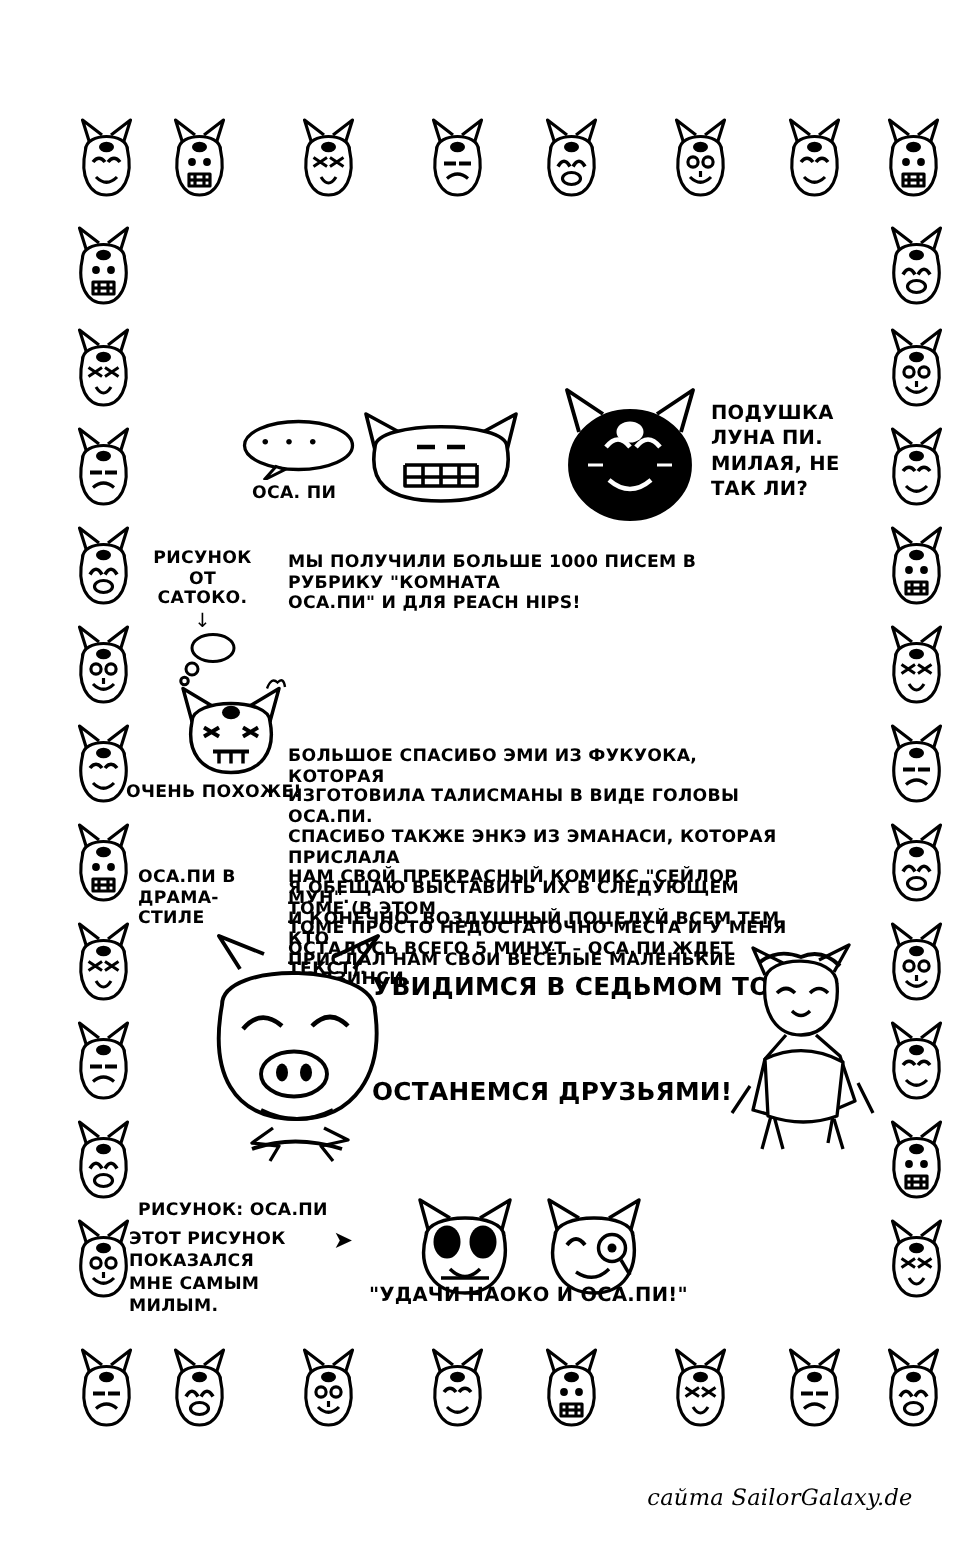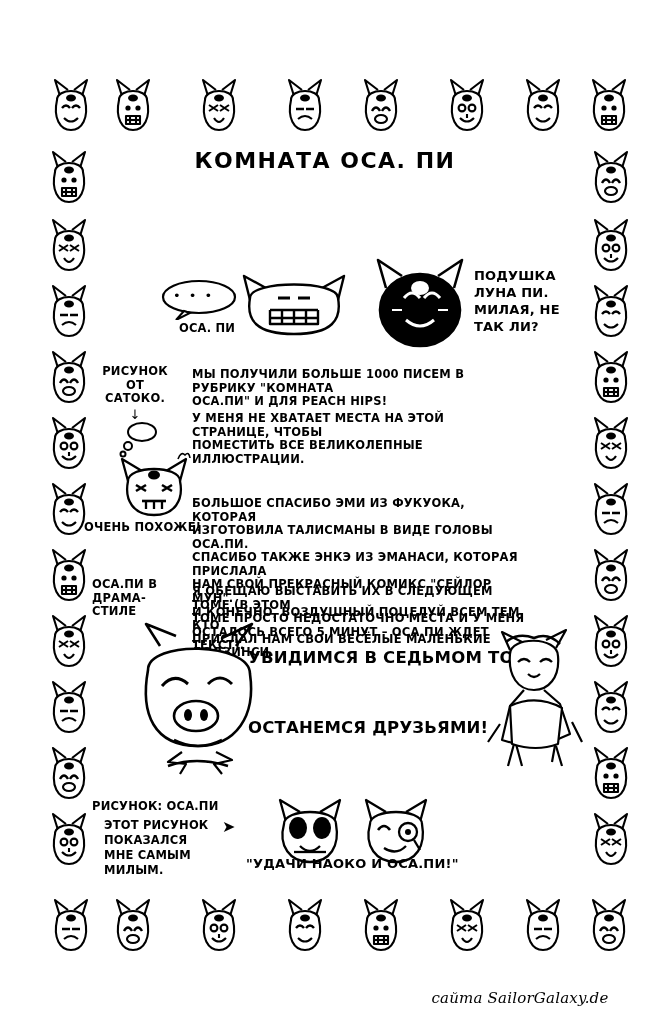--- a/index.html
+++ b/index.html
@@ -584,31 +584,30 @@
             <path d="M9 22 C9 10 37 10 37 22 C41 40 34 52 23 52 C12 52 5 40 9 22 Z" fill="#fff"></path>
             <ellipse cx="23" cy="20" rx="5" ry="3.5" fill="#000" stroke="none"></ellipse>
             <path d="M13 27 l9 6 M13 33 l9 -6" stroke-width="2"></path>
             <path d="M24 27 l9 6 M24 33 l9 -6" stroke-width="2"></path>
             <path d="M18 40 q5 8 10 0"></path>
           </g>
         </svg>
       </div>
     </div>
 
-  <div class="txt title" style="left:150px; top:148px; width:350px;">КОМНАТА ОСА. ПИ</div>
 
 
   <div class="art" style="left:160px; top:278px;">
     <svg width="78" height="42" viewBox="0 0 78 42">
       <ellipse cx="39" cy="19" rx="36" ry="16" fill="#fff" stroke="#000" stroke-width="2.2"></ellipse>
       <path d="M24 33 L16 42 L30 35 Z" fill="#fff" stroke="#000" stroke-width="2"></path>
     </svg>
   </div>
   <div class="txt" style="left:173px; top:288px; font-size:13px; letter-spacing:2px;">• • •</div>
-  <div class="txt body-s" style="left:179px; top:322px;">ОСА. ПИ</div>
+  <div class="txt body-s" style="left:168px; top:322px;">ОСА. ПИ</div>
 
   <div class="art" style="left:240px; top:268px;">
     <svg width="108" height="70" viewBox="0 0 108 70">
       <g fill="none" stroke="#000" stroke-width="2.4" stroke-linejoin="round">
         <path d="M10 32 L4 8 L26 20 M98 32 L104 8 L82 20"></path>
         <path d="M10 30 C10 12 98 12 98 30 C102 52 92 66 54 66 C16 66 6 52 10 30 Z" fill="#fff"></path>
         <path d="M38 30 l12 0 M58 30 l12 0" stroke-width="3"></path>
         <path d="M30 42 h48 M30 50 h48 M30 42 v14 h48 v-14"></path>
         <path d="M42 42 v14 M54 42 v14 M66 42 v14"></path>
       </g>
@@ -660,22 +659,20 @@
         <path d="M24 46 h24" stroke-width="2.6"></path>
         <path d="M28 46 v8 M36 46 v8 M44 46 v8"></path>
         <ellipse cx="36" cy="20" rx="6" ry="4.5" fill="#000" stroke="none"></ellipse>
       </g>
     </svg>
   </div>
   <div class="txt body-s" style="left:84px; top:521px;">ОЧЕНЬ ПОХОЖЕ!</div>
 
   <div class="txt body-s" style="left:192px; top:368px; width:330px;">МЫ ПОЛУЧИЛИ БОЛЬШЕ 1000 ПИСЕМ В РУБРИКУ "КОМНАТА
 ОСА.ПИ" И ДЛЯ PEACH HIPS!</div>
-  <div class="txt body-s" style="left:192px; top:412px; width:330px;">У МЕНЯ НЕ ХВАТАЕТ МЕСТА НА ЭТОЙ СТРАНИЦЕ, ЧТОБЫ
-ПОМЕСТИТЬ ВСЕ ВЕЛИКОЛЕПНЫЕ ИЛЛЮСТРАЦИИ.</div>
   <div class="txt body-s" style="left:192px; top:497px; width:340px;">БОЛЬШОЕ СПАСИБО ЭМИ ИЗ ФУКУОКА, КОТОРАЯ
 ИЗГОТОВИЛА ТАЛИСМАНЫ В ВИДЕ ГОЛОВЫ ОСА.ПИ.
 СПАСИБО ТАКЖЕ ЭНКЭ ИЗ ЭМАНАСИ, КОТОРАЯ ПРИСЛАЛА
 НАМ СВОЙ ПРЕКРАСНЫЙ КОМИКС "СЕЙЛОР МУН".
 И  КОНЕЧНО, ВОЗДУШНЫЙ ПОЦЕЛУЙ ВСЕМ ТЕМ, КТО
 ПРИСЛАЛ НАМ СВОИ ВЕСЁЛЫЕ МАЛЕНЬКИЕ ДОДЗИНСИ.</div>
   <div class="txt body-s" style="left:192px; top:585px; width:340px;">Я ОБЕЩАЮ ВЫСТАВИТЬ ИХ В СЛЕДУЮЩЕМ ТОМЕ (В ЭТОМ
 ТОМЕ ПРОСТО НЕДОСТАТОЧНО МЕСТА И У МЕНЯ
 ОСТАЛОСЬ ВСЕГО 5 МИНУТ – ОСА.ПИ ЖДЕТ ТЕКСТ).</div>
 
@@ -720,21 +717,21 @@
         <path d="M44 62 l-14 16 l-8 34 l14 4 l6 22 M64 62 l16 14 l10 30 l-14 6 l-4 22"></path>
         <path d="M30 78 q26 -12 52 2 l-4 36 q-22 8 -46 0 Z" fill="#fff"></path>
         <path d="M34 116 l-6 22 M76 118 l6 20"></path>
         <path d="M20 96 l-12 18 M92 94 l10 20"></path>
       </g>
     </svg>
   </div>
 
   <div class="txt body-s" style="left:92px; top:800px;">РИСУНОК: ОСА.ПИ</div>
 
-  <div class="txt body-s" style="left:104px; top:812px; width:110px; line-height:1.3; top:818px;">ЭТОТ РИСУНОК
+  <div class="txt body-s" style="left:86px; top:812px; width:110px; line-height:1.3; top:818px;">ЭТОТ РИСУНОК
 ПОКАЗАЛСЯ
 МНЕ САМЫМ
 МИЛЫМ.</div>
 
   <div class="txt" style="left:222px; top:818px; font-size:16px;">➤</div>
 
   <div class="art" style="left:272px; top:796px;">
     <svg width="76" height="74" viewBox="0 0 76 74">
       <g fill="none" stroke="#000" stroke-width="2.3" stroke-linejoin="round">
         <path d="M14 26 L8 4 L28 16 M62 26 L68 4 L48 16"></path>

